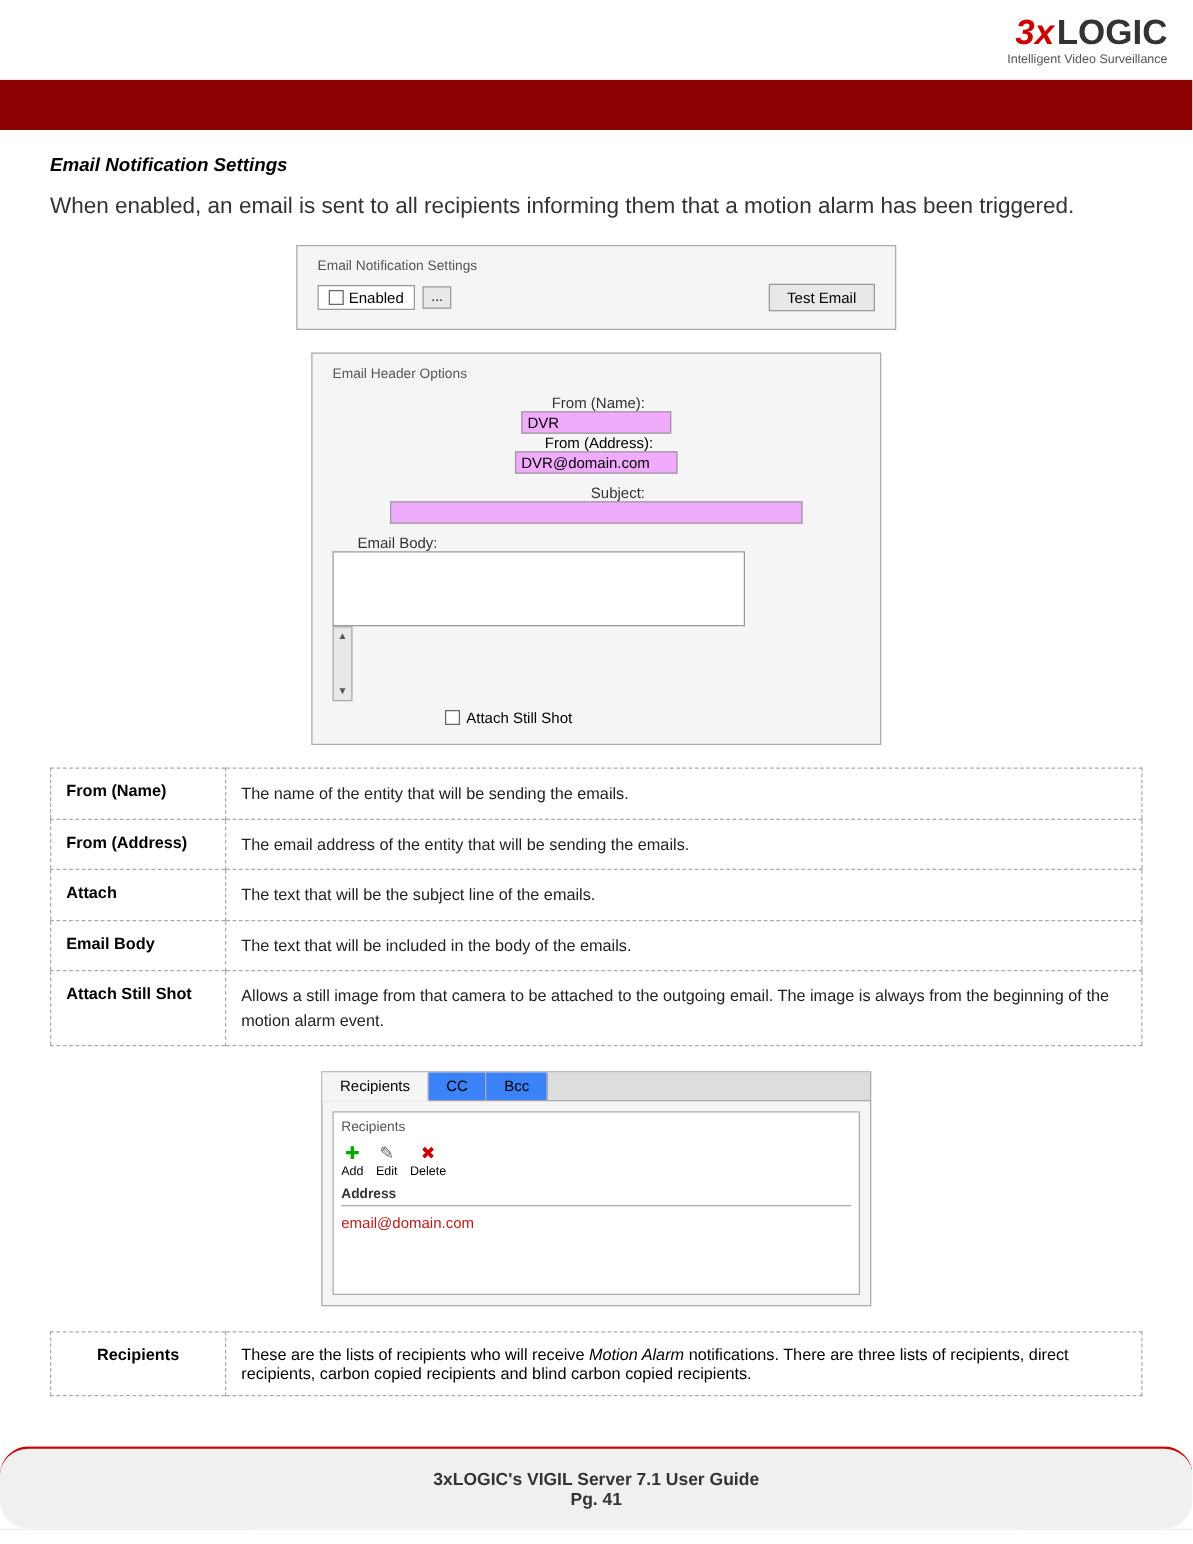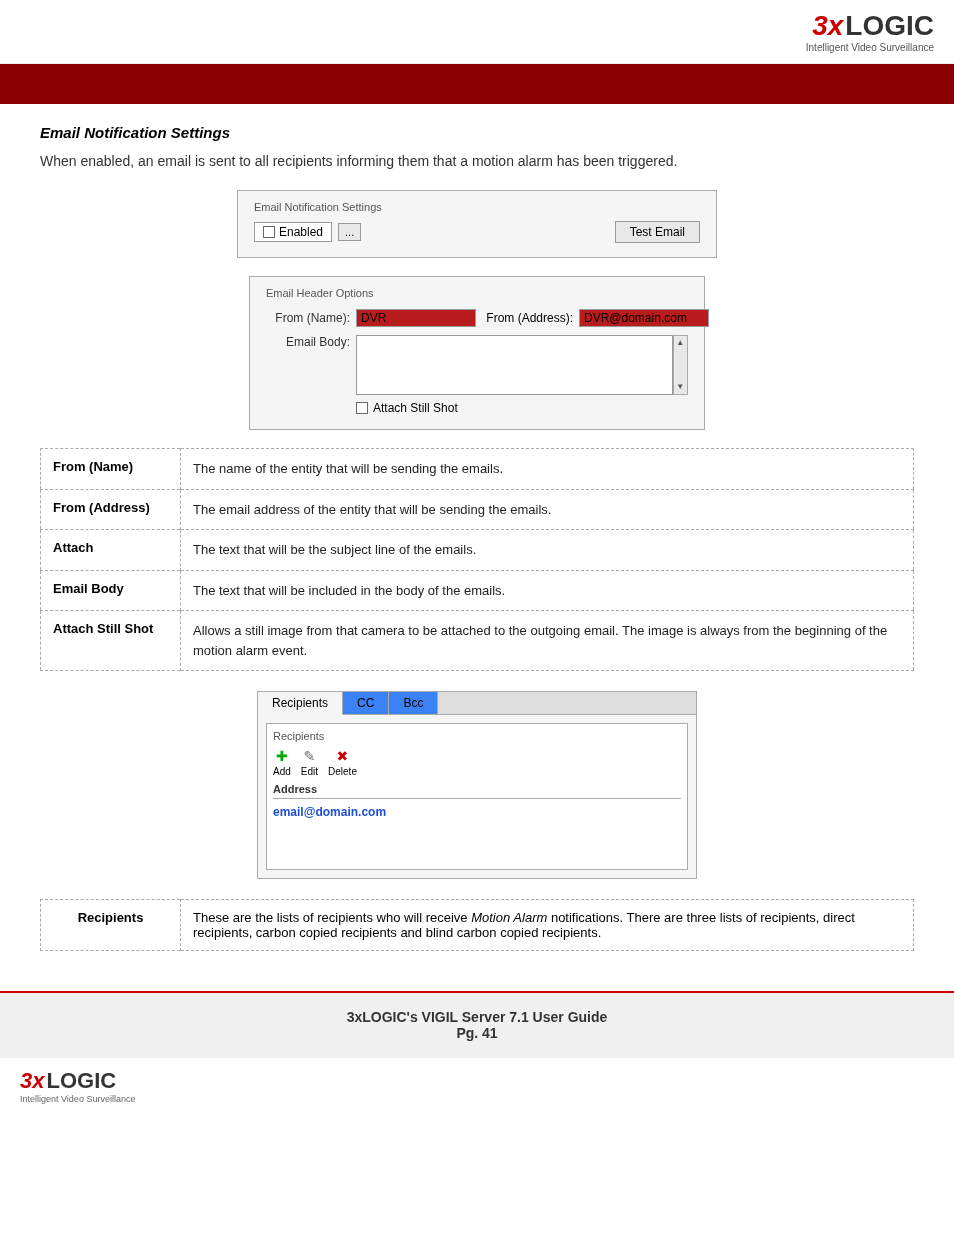--- a/index.html
+++ b/index.html
@@ -45,21 +45,21 @@
 
     .section-title {
       font-size: 15px;
       font-weight: bold;
       font-style: italic;
       margin-bottom: 10px;
       color: #000;
     }
 
     .description {
-      font-size: 14px;
+      font-size: 18px;
       color: #333;
       margin-bottom: 18px;
       line-height: 1.5;
     }
 
     
     .ui-box {
       border: 1px solid #aaa;
       background: #f5f5f5;
       margin: 0 auto 18px auto;
@@ -119,30 +119,31 @@
     .header-options-title {
       font-size: 11px;
       color: #555;
       margin-bottom: 10px;
     }
     .form-row {
       display: flex;
       align-items: center;
       margin-bottom: 8px;
       font-size: 12px;
+      flex-direction: column;
     }
     .form-label {
       color: #333;
       min-width: 90px;
       text-align: right;
       padding-right: 6px;
     }
     .form-input {
       border: 1px solid #999;
-      background: #b91c1c;
+      background: #f0abfc;
       height: 18px;
       font-size: 12px;
       padding: 0 4px;
     }
     .from-name-input { width: 120px; }
     .from-addr-label { min-width: 95px; text-align: right; padding-right: 6px; }
     .from-addr-input { width: 130px; }
     .subject-input { width: 330px; }
     .email-body-area {
       display: flex;
@@ -266,23 +267,22 @@
     .address-header {
       font-size: 11px;
       font-weight: bold;
       border-bottom: 1px solid #aaa;
       padding-bottom: 3px;
       margin-bottom: 4px;
       color: #333;
     }
     .address-list {
       font-size: 12px;
-      color: #1d4ed8;
+      color: #b91c1c;
       min-height: 60px;
-      font-weight: bold;
     }
     .address-item {
       padding: 2px 0;
     }
 
     
     .desc-table {
       width: 100%;
       border-collapse: collapse;
       border: 1px dashed #aaa;
@@ -302,20 +302,21 @@
 
     
     .page-footer {
       background: #f0f0f0;
       border-top: 2px solid #cc0000;
       padding: 16px;
       text-align: center;
       font-size: 14px;
       font-weight: bold;
       color: #333;
+      border-radius: 23px;
     }
 
     
     .bottom-bar {
       background: #fff;
       border-top: 1px solid #eee;
       padding: 10px 20px;
       display: flex;
       align-items: center;
       gap: 6px;
@@ -381,20 +382,24 @@
   <div class="header-options-box">
     <div class="header-options-title">Email Header Options</div>
 
     <div class="form-row">
       <span class="form-label">From (Name):</span>
       <input class="form-input from-name-input" type="text" value="DVR" style="">
       <span class="from-addr-label" style="margin-left:8px;">From (Address):</span>
       <input class="form-input from-addr-input" type="text" value="DVR@domain.com" style="">
     </div>
 
+    <div class="form-row">
+      <span class="form-label">Subject:</span>
+      <input class="form-input subject-input" type="text" value="" style="">
+    </div>
 
     <div class="email-body-area form-row">
       <span class="form-label">Email Body:</span>
       <textarea class="body-textarea" style=""></textarea>
       <div class="scrollbar-dummy">
         <span class="scroll-arrow">▲</span>
         <span class="scroll-arrow">▼</span>
       </div>
     </div>
 

